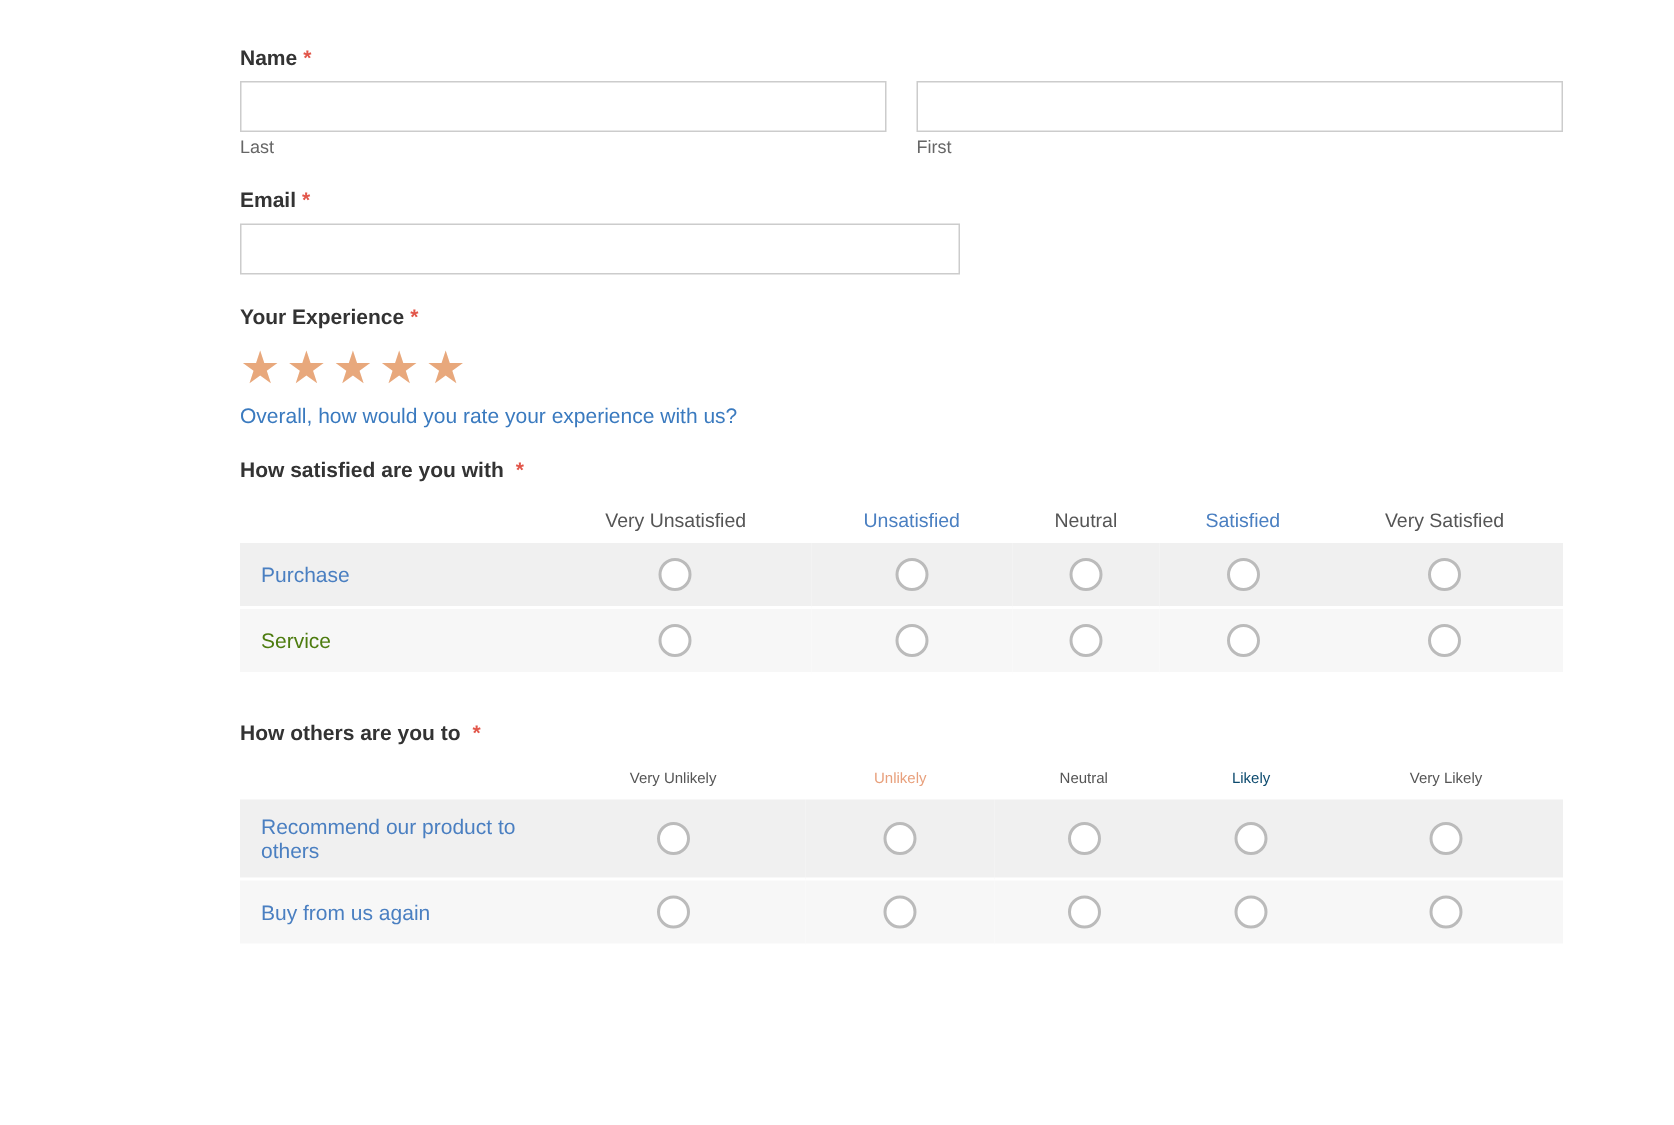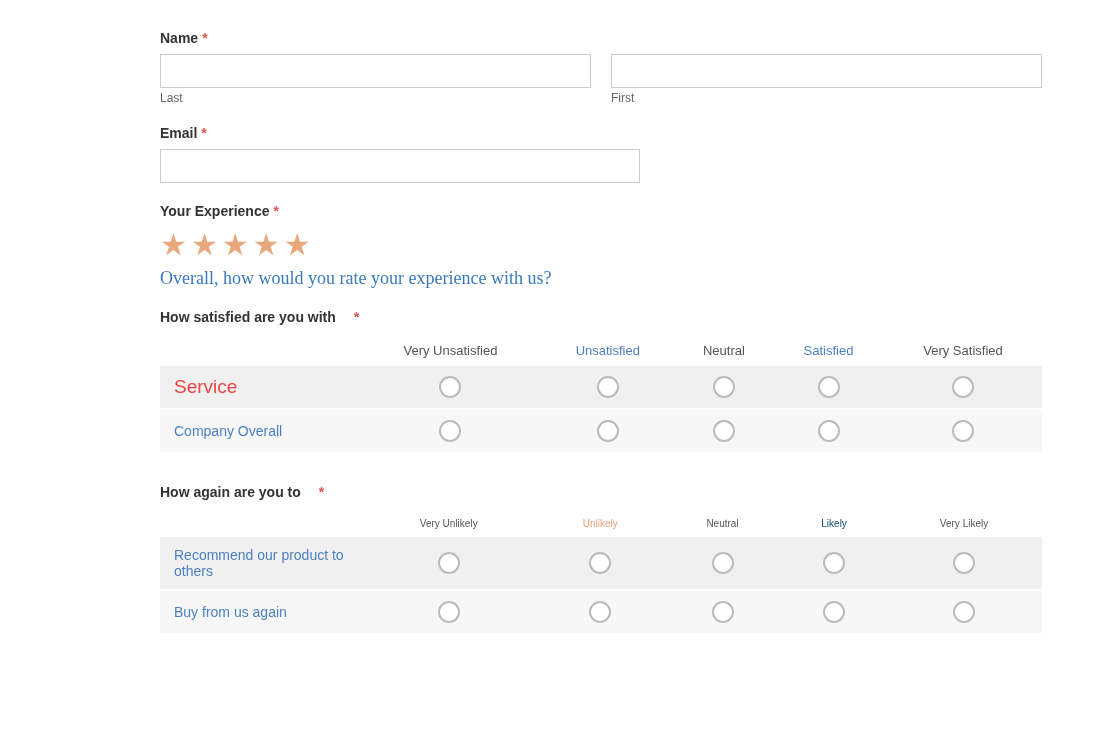--- a/index.html
+++ b/index.html
@@ -67,33 +67,32 @@
       display: flex;
       gap: 4px;
       margin-bottom: 6px;
     }
     .star {
       font-size: 30px;
       color: #e8a87c;
       cursor: pointer;
     }
     .experience-hint {
-      font-size: 18px;
+      font-size: 14px;
       color: #3a7abf;
       margin-top: 0;
-      font-family: Liberation Serif, serif;
     }
     
     .section-label {
       font-weight: bold;
       font-size: 14px;
       color: #333;
       margin-bottom: 10px;
       display: flex;
-      gap: 18px;
+      gap: 8px;
     }
     .satisfaction-table {
       width: 100%;
       border-collapse: collapse;
       margin-bottom: 30px;
     }
     .satisfaction-table th {
       font-weight: normal;
       font-size: 13px;
       color: #555;
@@ -119,22 +118,22 @@
       background: #f0f0f0;
     }
     .satisfaction-table tr:nth-child(even) td {
       background: #f7f7f7;
     }
     .row-label-blue {
       color: #4a7fc1;
       font-size: 14px;
     }
     .row-label-plain {
-      color: #ef4444;
-      font-size: 19px;
+      color: #4d7c0f;
+      font-size: 14px;
     }
     .radio-circle {
       display: inline-block;
       width: 22px;
       height: 22px;
       border: 2px solid #bbb;
       border-radius: 50%;
       cursor: pointer;
       background: #fff;
       vertical-align: middle;
@@ -218,42 +217,42 @@
           <th></th>
           <th class="col-very-unsatisfied">Very Unsatisfied</th>
           <th class="col-unsatisfied">Unsatisfied</th>
           <th class="col-neutral">Neutral</th>
           <th class="col-satisfied">Satisfied</th>
           <th class="col-very-satisfied">Very Satisfied</th>
         </tr>
       </thead>
       <tbody>
         <tr>
+          <td><span class="row-label-blue">Purchase</span></td>
+          <td><span class="radio-circle"></span></td>
+          <td><span class="radio-circle"></span></td>
+          <td><span class="radio-circle"></span></td>
+          <td><span class="radio-circle"></span></td>
+          <td><span class="radio-circle"></span></td>
+        </tr>
+        <tr>
           <td><span class="row-label-plain">Service</span></td>
-          <td><span class="radio-circle"></span></td>
-          <td><span class="radio-circle"></span></td>
-          <td><span class="radio-circle"></span></td>
-          <td><span class="radio-circle"></span></td>
-          <td><span class="radio-circle"></span></td>
-        </tr>
-        <tr>
-          <td><span class="row-label-blue">Company Overall</span></td>
           <td><span class="radio-circle"></span></td>
           <td><span class="radio-circle"></span></td>
           <td><span class="radio-circle"></span></td>
           <td><span class="radio-circle"></span></td>
           <td><span class="radio-circle"></span></td>
         </tr>
       </tbody>
     </table>
   </div>
 
   <div class="field-group">
     <div class="section-label">
-      <span>How again are you to</span>
+      <span>How others are you to</span>
       <span class="required-star">*</span>
     </div>
     <table class="satisfaction-table likely-table">
       <thead>
         <tr>
           <th></th>
           <th style="color:#555;">Very Unlikely</th>
           <th style="color:#e8a07c;">Unlikely</th>
           <th style="color:#555;">Neutral</th>
           <th style="color:#0c4a6e;">Likely</th>

